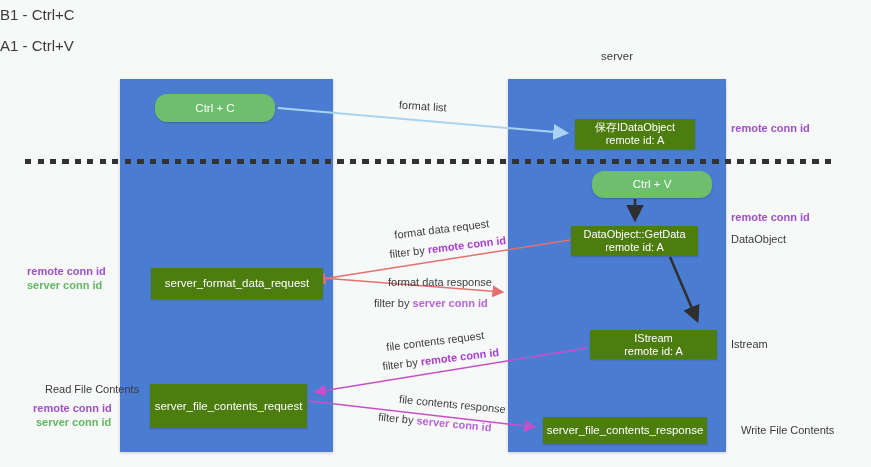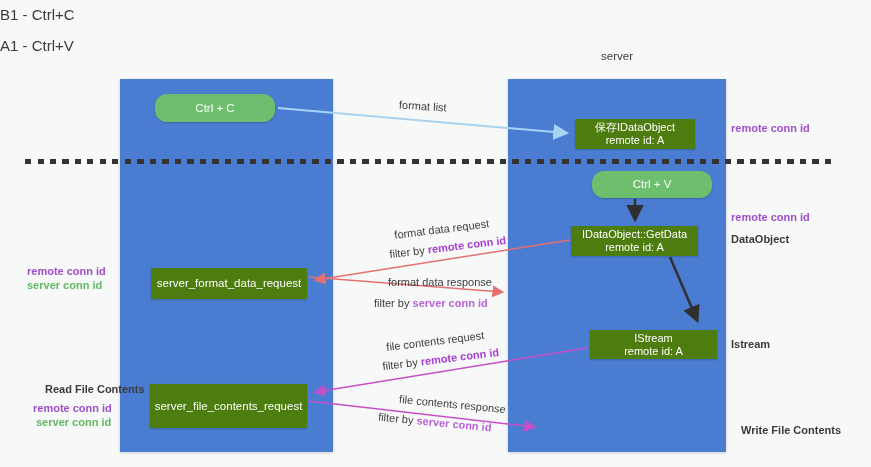--- a/index.html
+++ b/index.html
@@ -13,21 +13,21 @@
   .node{position:absolute;display:flex;flex-direction:column;align-items:center;justify-content:center;
         color:#fff;font-size:11.5px;line-height:13px;text-align:center;box-shadow:0 1px 2px rgba(0,0,0,.2);}
   .green{background:#6dbf6d;border-radius:12px;}
   .orange{background:#4d7c0f;}
 
   .edge-label{position:absolute;font-size:11px;color:#3d3d3d;white-space:nowrap;}
   .purple{color:#a14fc9;font-weight:bold;}
   .purple2{color:#a83fd0;font-weight:bold;}
   .purple3{color:#b765d8;font-weight:bold;}
   .greentxt{color:#62b862;font-weight:bold;}
-  .blacktxt{color:#3a3a3a;font-weight:bold;}
+  .blacktxt{color:#3a3a3a;font-weight:normal;}
   .side-label{position:absolute;font-size:11px;white-space:nowrap;}
 
   .divider{position:absolute;left:25px;top:159px;width:806px;height:5px;
            background:repeating-linear-gradient(90deg,#333 0 6px,transparent 6px 12.5px);}
   svg.arrows{position:absolute;left:0;top:0;pointer-events:none;}
 </style>
 </head>
 <body>
 
 <div id="canvas">
@@ -72,32 +72,35 @@
     <span>Ctrl + C</span>
   </div>
   <div class="node orange" style="left:575px;top:119px;width:120px;height:30px;font-size:11px;">
     <span>保存IDataObject</span>
     <span>remote id: A</span>
   </div>
   <div class="node green" style="left:575px;top:171px;width:120px;height:27px;margin-left:17px;">
     <span>Ctrl + V</span>
   </div>
   <div class="node orange" style="left:571px;top:226px;width:127px;height:30px;font-size:11px;">
-    <span>IDataObject::GetData</span>
+    <span>DataObject::GetData</span>
     <span>remote id: A</span>
   </div>
-  <div class="node orange" style="left:151px;top:268px;width:156px;height:31px;">
+  <div class="node orange" style="left:151px;top:268px;width:172px;height:31px;">
     <span>server_format_data_request</span>
   </div>
   <div class="node orange" style="left:590px;top:330px;width:127px;height:29px;font-size:11px;">
     <span>IStream</span>
     <span>remote id: A</span>
   </div>
   <div class="node orange" style="left:150px;top:384px;width:157px;height:44px;">
     <span>server_file_contents_request</span>
+  </div>
+  <div class="node orange" style="left:543px;top:417px;width:164px;height:27px;">
+    <span>server_file_contents_response</span>
   </div>
 
   <div class="edge-label" style="left:399px;top:100px;transform:rotate(3.5deg);">format list</div>
 
   <div class="edge-label" style="left:394px;top:223px;transform:rotate(-7deg);">format data request</div>
   <div class="edge-label" style="left:389px;top:241px;transform:rotate(-7deg);">
     <span>filter by </span><span class="purple2">remote conn id</span>
   </div>
 
   <div class="edge-label" style="left:388px;top:276px;">format data response</div>

